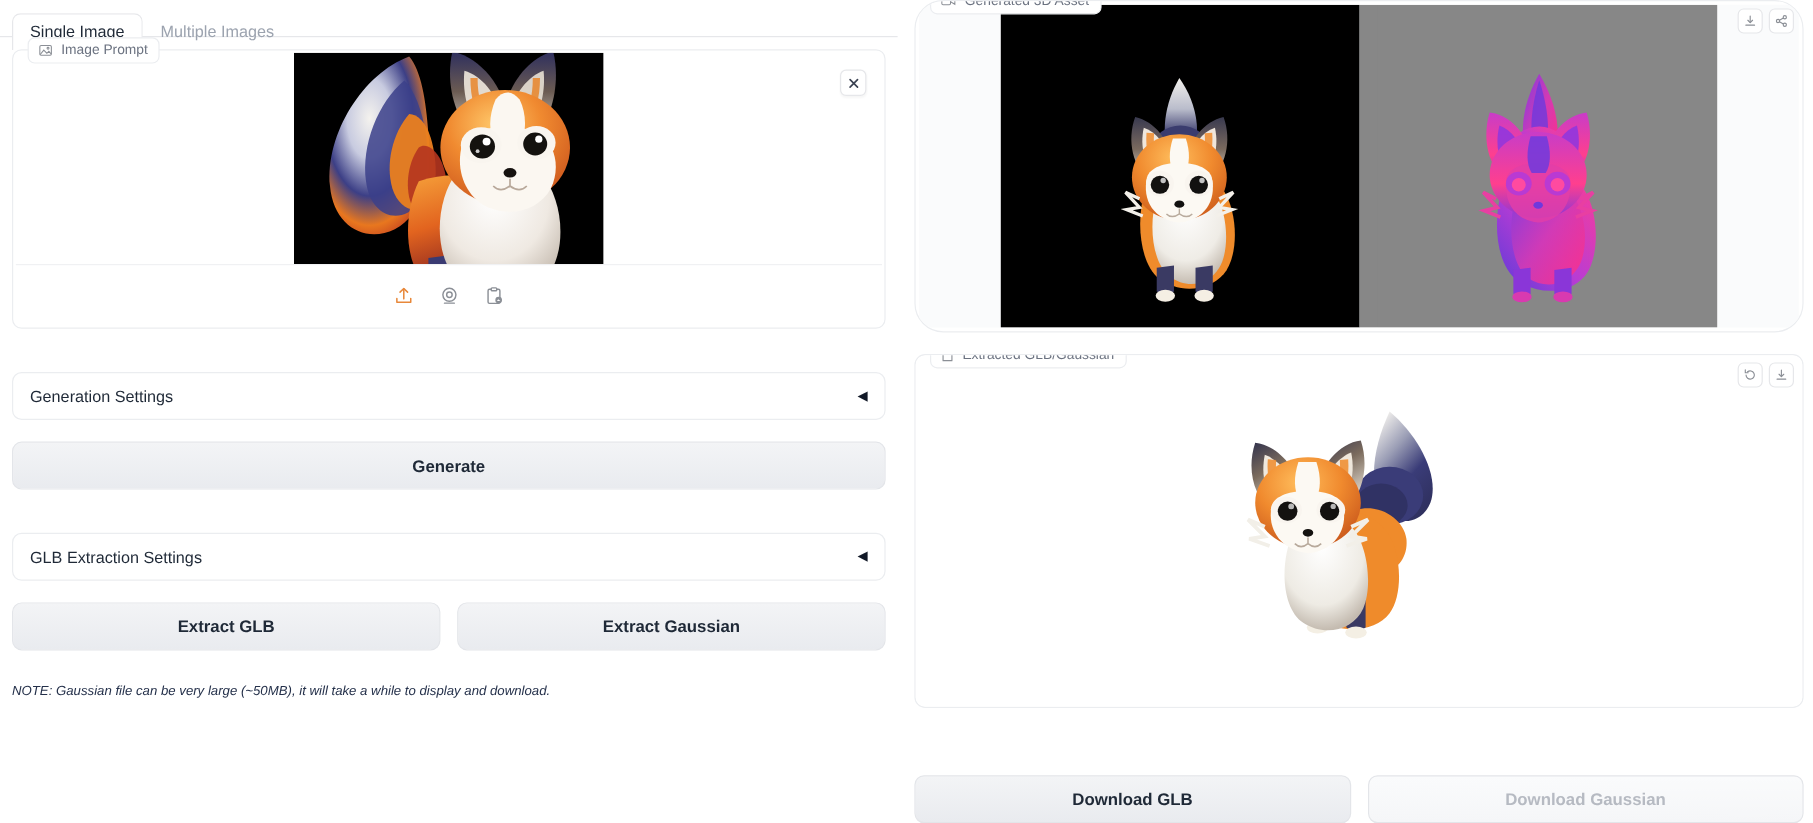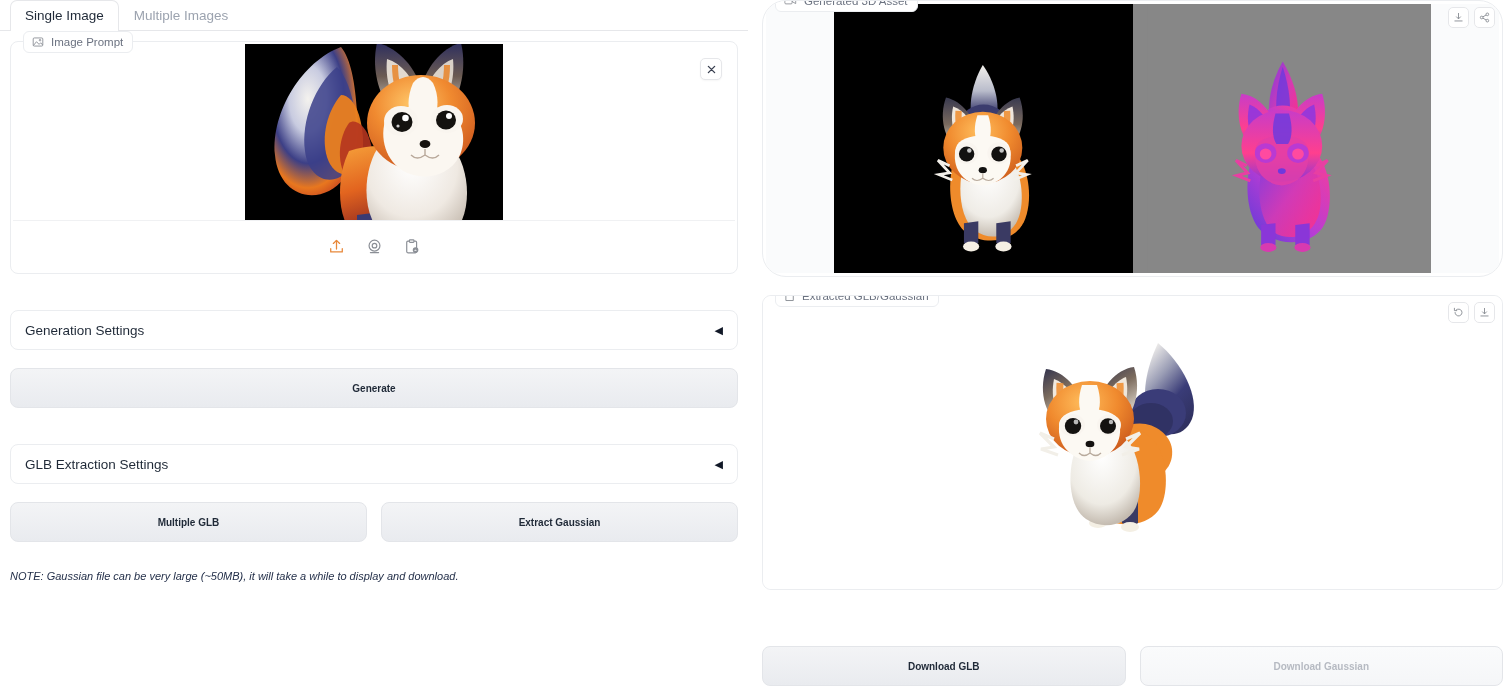--- a/index.html
+++ b/index.html
@@ -46,21 +46,21 @@
   .tab {
     font-size: 13.5px;
     padding: 7px 14px 7px 14px;
     line-height: 16px;
     color: #9ca3af;
     cursor: pointer;
     border: 1px solid transparent;
     border-bottom: none;
     border-radius: 7px 7px 0 0;
     position: relative;
-    top: 1px;
+    top: 12px;
     background: transparent;
     white-space: nowrap;
   }
   .tab.active {
     color: #1f2937;
     background: #ffffff;
     border-color: #e6e7ea;
     font-weight: 400;
   }
 
@@ -168,21 +168,21 @@
     color: #111827;
     line-height: 1;
   }
 
   
   .btn {
     border: 1px solid #e3e5e9;
     border-radius: 8px;
     background: linear-gradient(180deg,#f3f4f6 0%, #e9ebef 100%);
     color: #1f2937;
-    font-size: 10px;
+    font-size: 14px;
     font-weight: bold;
     height: 40px;
     display: flex;
     align-items: center;
     justify-content: center;
     cursor: pointer;
     font-family: "Liberation Sans", sans-serif;
     user-select: none;
   }
   .btn.disabled {
@@ -446,21 +446,21 @@
     </div>
 
     <div class="btn btn-generate">Generate</div>
 
     <div class="accordion">
       <span>GLB Extraction Settings</span>
       <span class="caret">◀</span>
     </div>
 
     <div class="extract-row">
-      <div class="btn">Multiple GLB</div>
+      <div class="btn">Extract GLB</div>
       <div class="btn">Extract Gaussian</div>
     </div>
 
     <div class="note">NOTE: Gaussian file can be very large (~50MB), it will take a while to display and download.</div>
   </div>
 
   <div class="right-col">
 
     <div class="panel video-panel">
       <div class="block-label">

